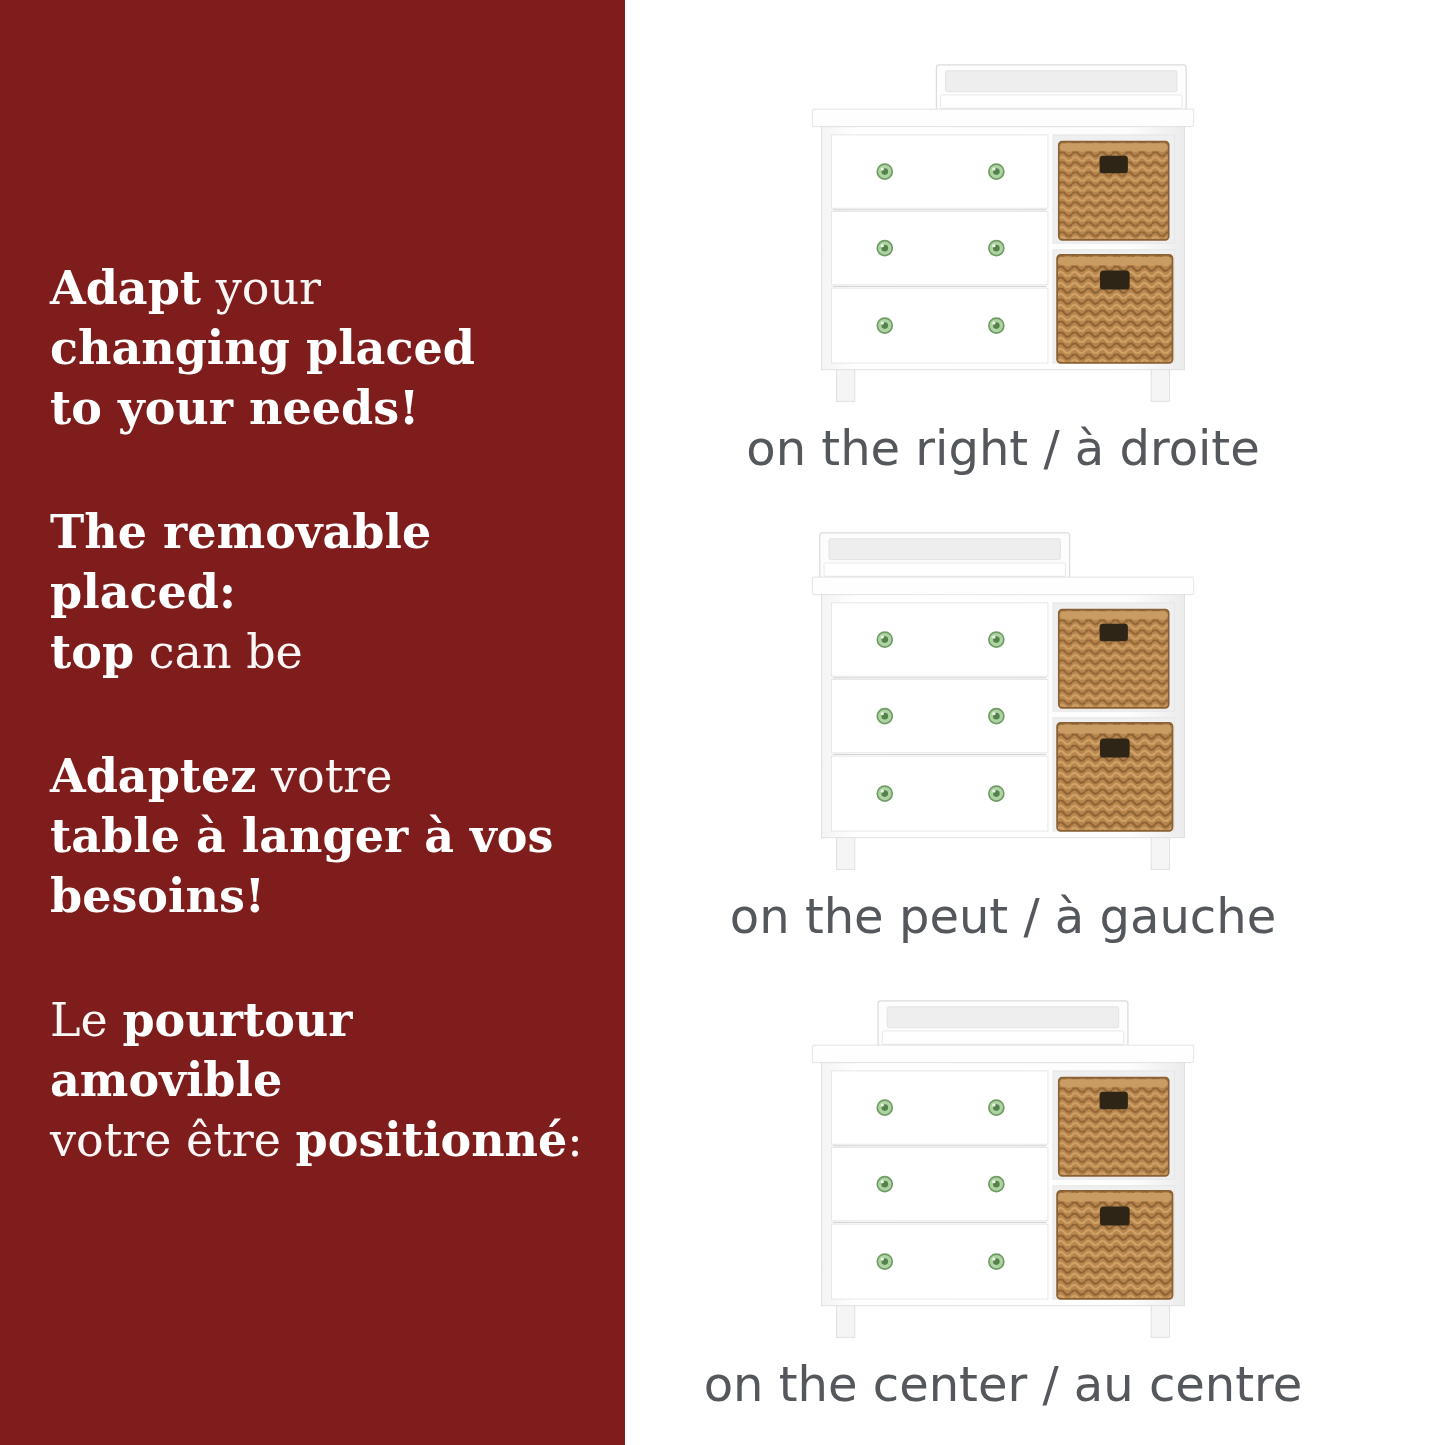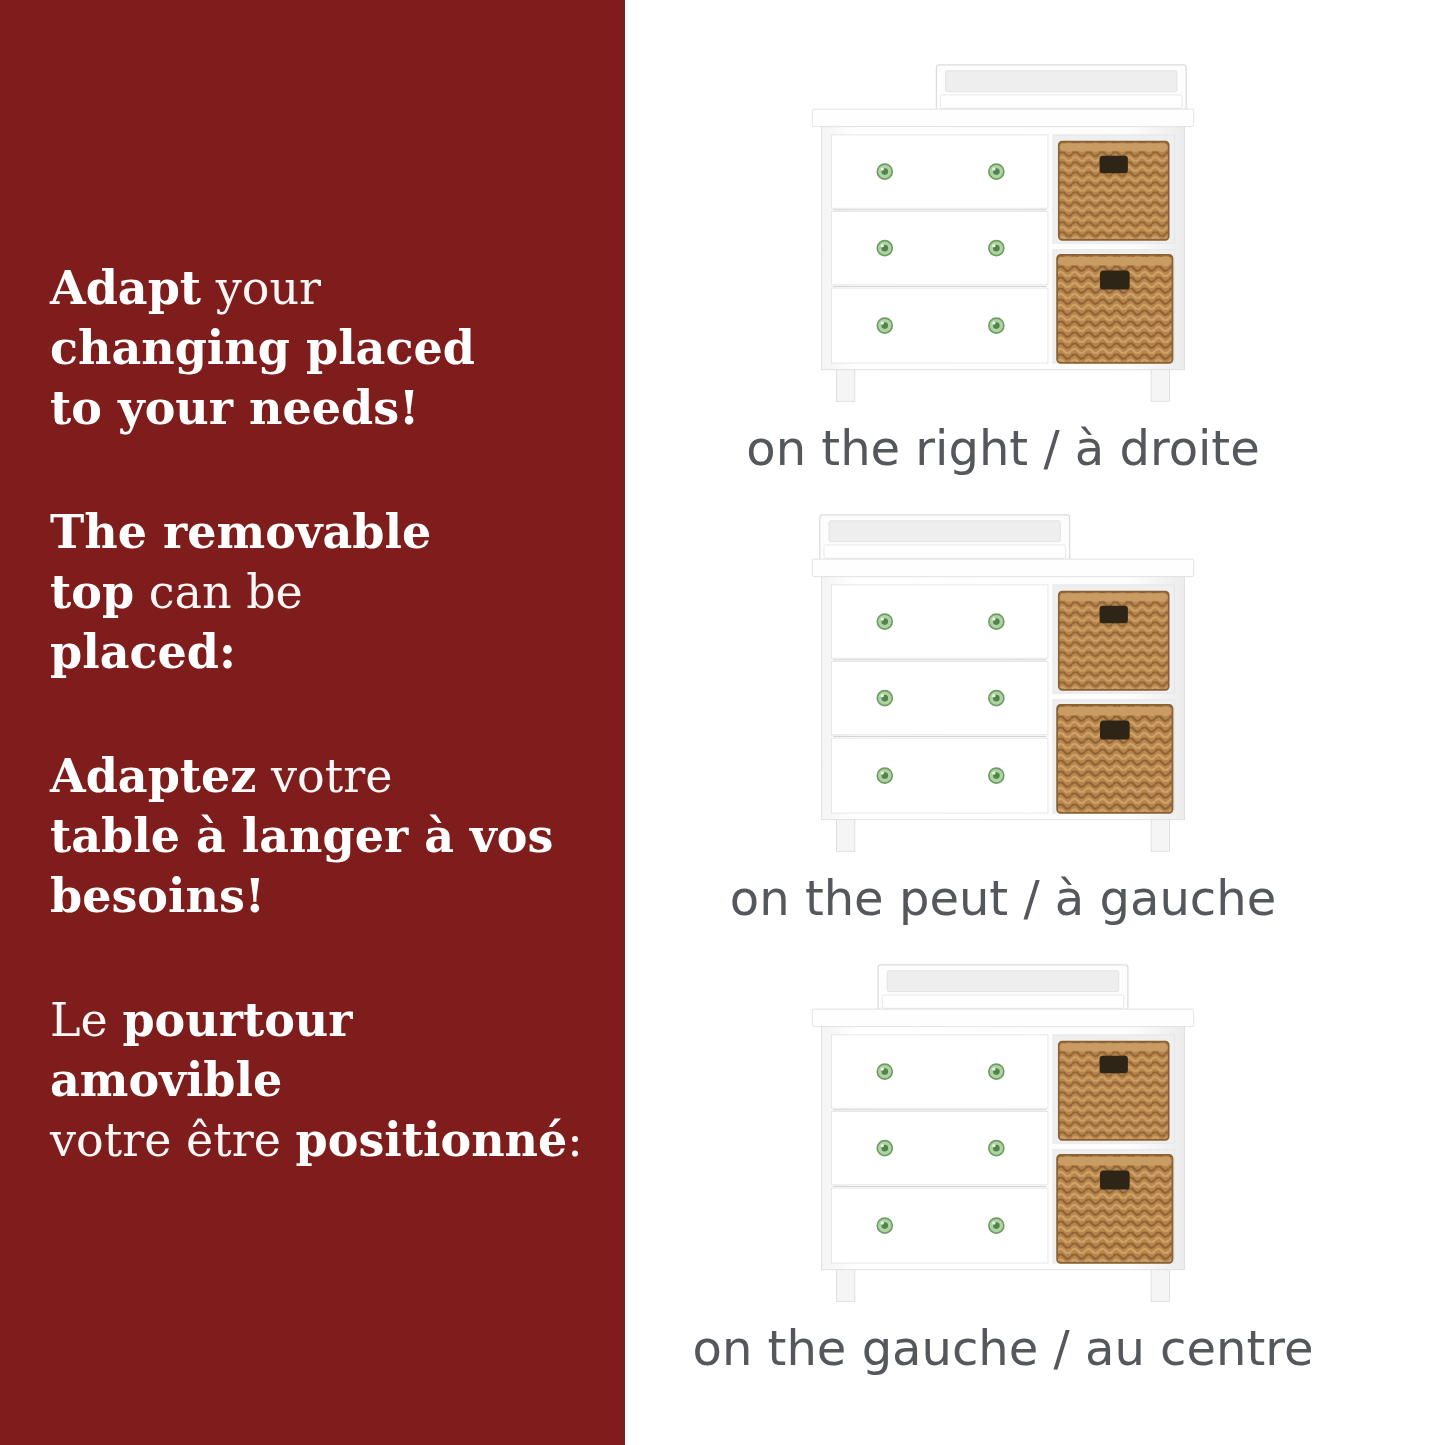--- a/index.html
+++ b/index.html
@@ -27,21 +27,21 @@
   .block .line{display:block;}
   .block b{font-weight:bold;}
   .block .lt{font-weight:normal;opacity:.96;}
   
   .content{
     flex:1;
     box-sizing:border-box;
     display:flex;
     flex-direction:column;
     align-items:center;
-    gap:22px;
+    gap:40px;
     padding:50px 64px 0 0;
     background:#ffffff;
   }
   .fig{
     display:flex;
     flex-direction:column;
     align-items:center;
     margin:0;
   }
   .dresser{width:434px;height:358px;display:block;}
@@ -126,22 +126,22 @@
   <aside class="panel">
 
     <p class="block">
       <span class="line"><b>Adapt</b><span class="lt"> your</span></span>
       <span class="line"><b>changing placed</b></span>
       <span class="line"><b>to your needs!</b></span>
     </p>
 
     <p class="block">
       <span class="line"><b>The removable</b></span>
+      <span class="line"><b>placed:</b></span>
       <span class="line"><b>top</b><span class="lt"> can be</span></span>
-      <span class="line"><b>placed:</b></span>
     </p>
 
     <p class="block">
       <span class="line"><b>Adaptez</b><span class="lt"> votre</span></span>
       <span class="line"><b>table à langer à vos</b></span>
       <span class="line"><b>besoins!</b></span>
     </p>
 
     <p class="block">
       <span class="line"><span class="lt">Le </span><b>pourtour amovible</b></span>
@@ -172,17 +172,17 @@
       <figcaption class="caption">on the peut / à gauche</figcaption>
     </figure>
 
     <figure class="fig">
       <svg class="dresser" viewBox="0 0 520 430" role="img">
         <g transform="translate(110,0)">
             <use href="#tray-shape"></use>
           </g>
         <use href="#dresser-base"></use>
       </svg>
-      <figcaption class="caption">on the gauche / au centre</figcaption>
+      <figcaption class="caption">on the center / au centre</figcaption>
     </figure>
 
   </main>
 </div>
 
 </body></html>

